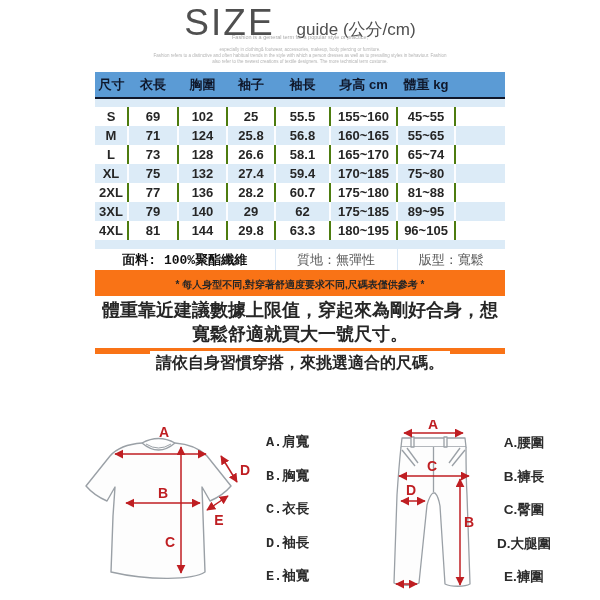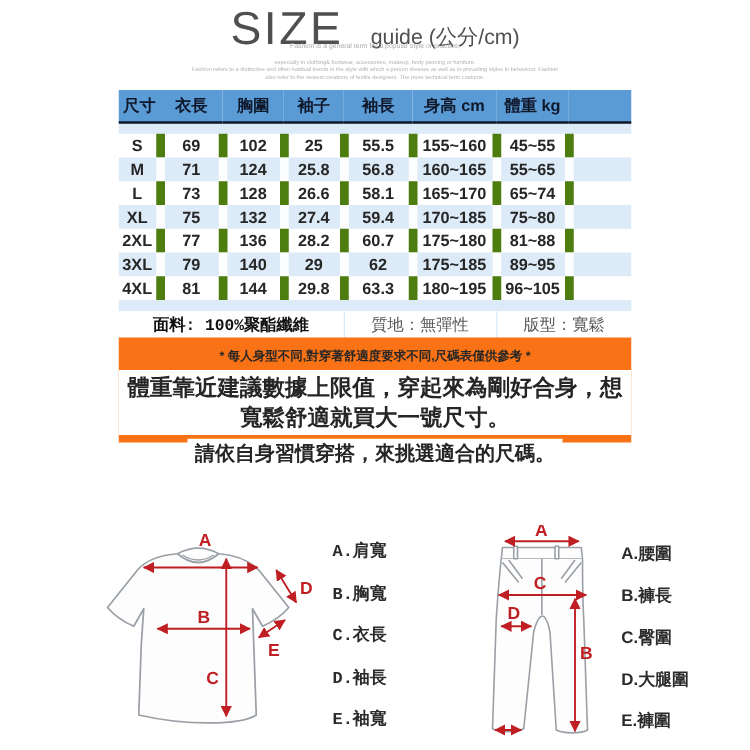--- a/index.html
+++ b/index.html
@@ -17,21 +17,21 @@
   .fineprint .fp-rest { font-size:4.5px; line-height:6px; }
   
   .size-table { position:absolute; left:95px; top:72px; width:410px; border-collapse:collapse; table-layout:fixed; }
   .size-table th {
     background:#5b9bd5; color:#0f172a; font-size:13px; font-weight:bold;
     height:26px; text-align:center; border-bottom:2px solid #0f172a;
   }
   .size-table tr.spacer td { height:9px; background:#dcebf7; }
   .size-table tr.data td {
     height:19px; font-size:13px; font-weight:bold; color:#262626;
-    text-align:center; border-left:7px solid #4d7c0f;
+    text-align:center; border-left:2px solid #4d7c0f;
   }
   .size-table tr.data td:first-child { border-left:none; }
   .size-table tr.alt td { background:#dcebf7; border-left-color:rgba(255,255,255,.9); }
   .size-table tr.fabric td { background:#fff; height:22px; font-size:13px; text-align:center; border-left:1px solid #d9e7f5; }
   .size-table tr.fabric td.fab { font-weight:bold; color:#111; border-left:none;font-family:Liberation Mono, monospace; }
   .size-table tr.fabric td.soft { color:#595959; }
   
   .notes { position:absolute; left:95px; top:270px; width:410px; height:84px; background:#f97316; text-align:center; color:#262626; }
   .notes .n1 { font-size:10px; font-weight:bold; padding-top:8px; }
   .notes .strip { display:inline-block; background:#fff; font-weight:bold; padding:2px 6px; }
@@ -43,21 +43,21 @@
     border:1px solid #8c8c8c; background:#fbfbfb; padding:6px 12px;
     font-size:12.5px; line-height:17px; color:#3d3d3d;
   }
   .info-box .u { text-decoration:underline; }
   
   .diagram { position:absolute; }
   .shirt-svg { left:80px; top:424px; }
   .pants-svg { left:386px; top:420px; }
   .label-col { position:absolute; top:436px; height:148px; display:flex; flex-direction:column; justify-content:space-between; }
   .shirt-labels { left:266px;font-family:Liberation Mono, monospace; }
-  .pants-labels { left:497px; }
+  .pants-labels { left:497px;text-align:center; }
   .measure-label { font-size:13.5px; font-weight:bold; color:#2b2b2b; line-height:14px; }
   .letter { font-size:14px; font-weight:bold; fill:#bf1e22; }
 </style>
 </head>
 <body>
 
 <div class="page">
 
   <div class="title-wrap">
     <span class="title-size">SIZE</span><span class="title-rest">guide (公分/cm)</span>

